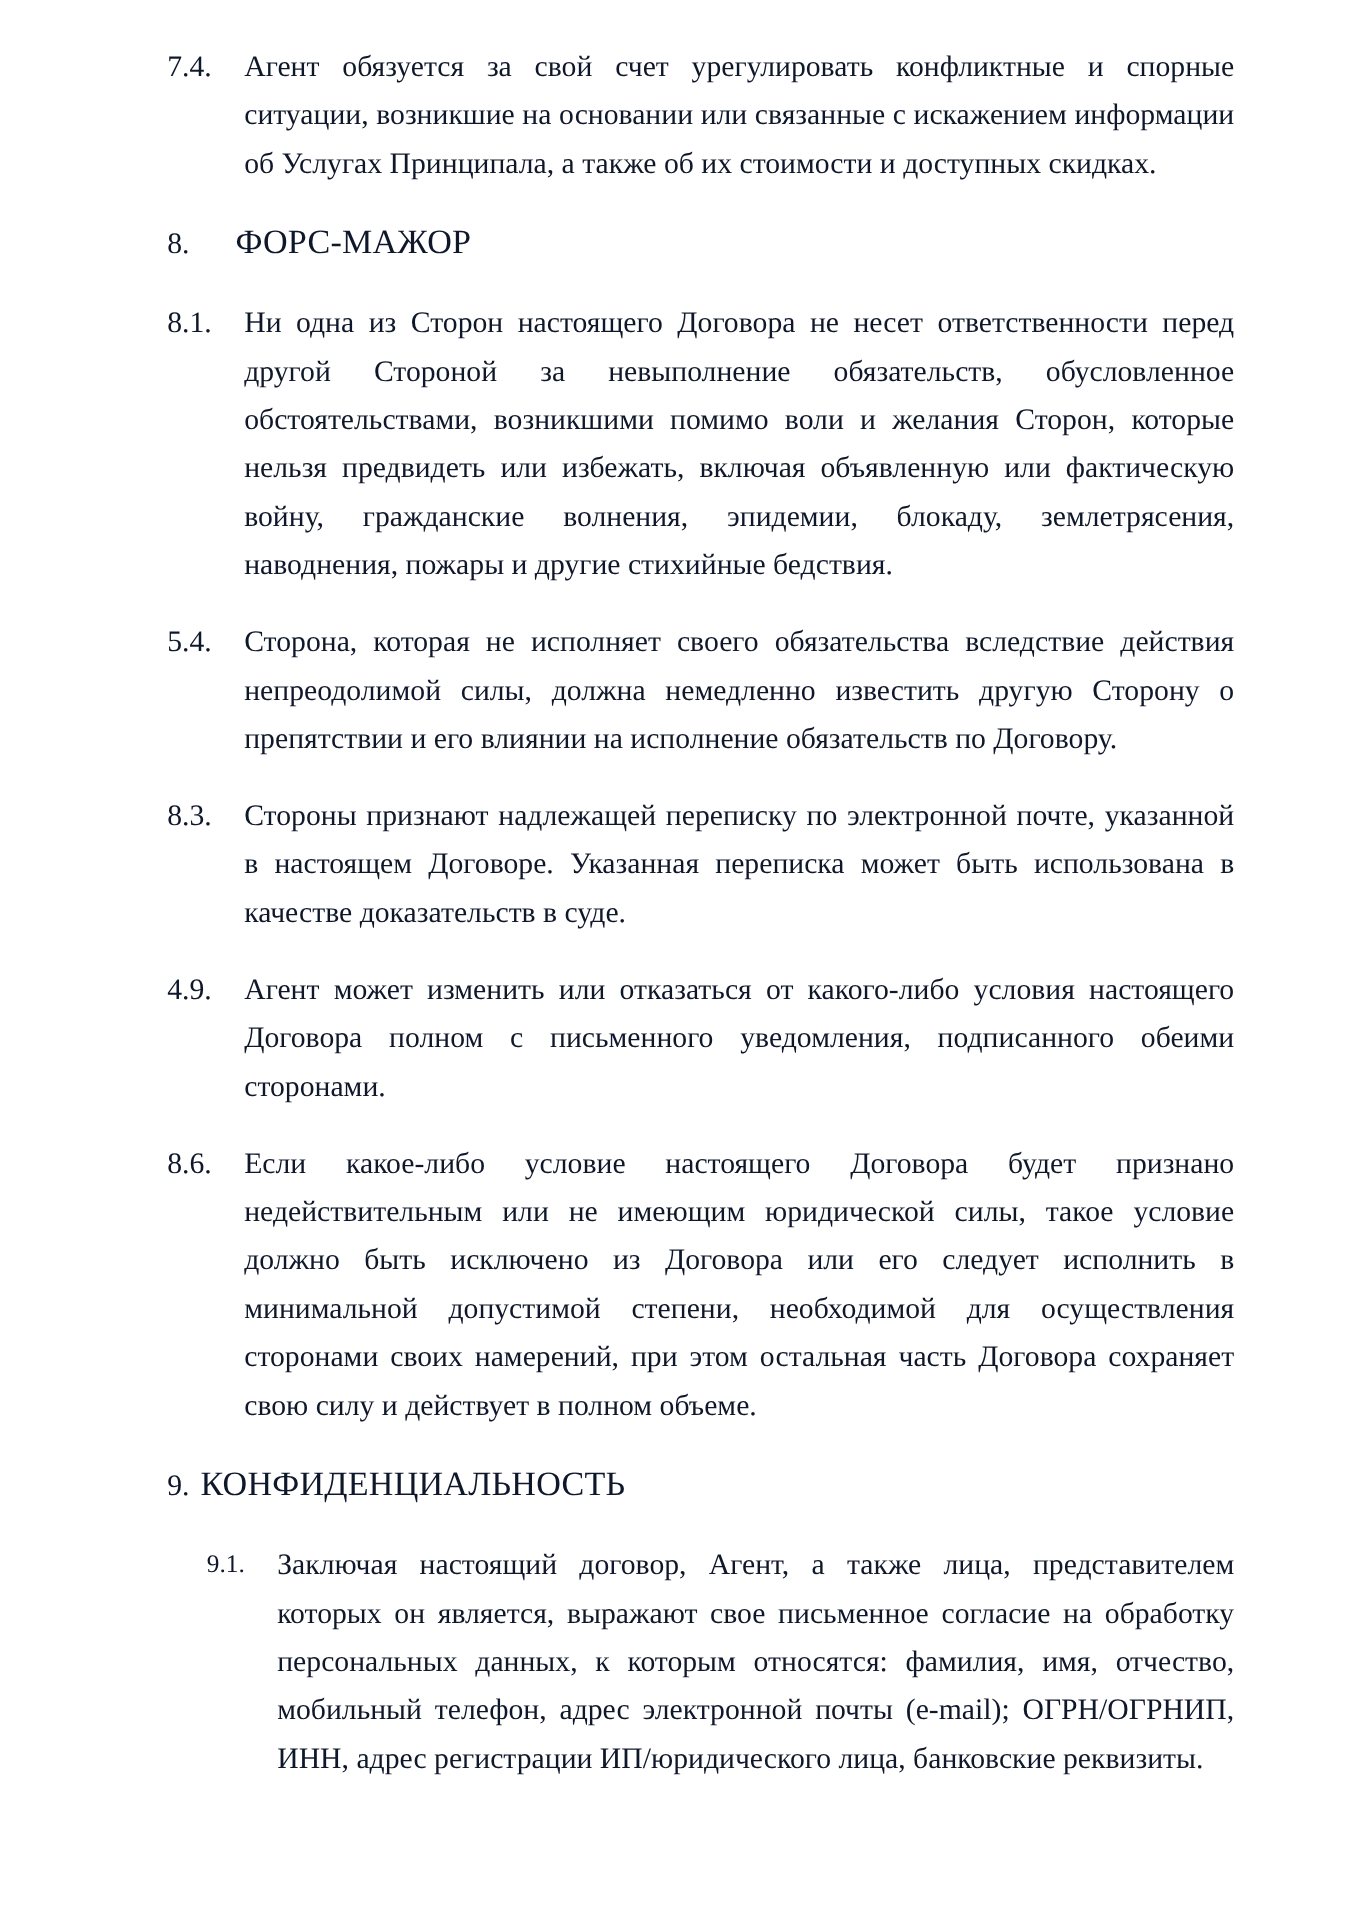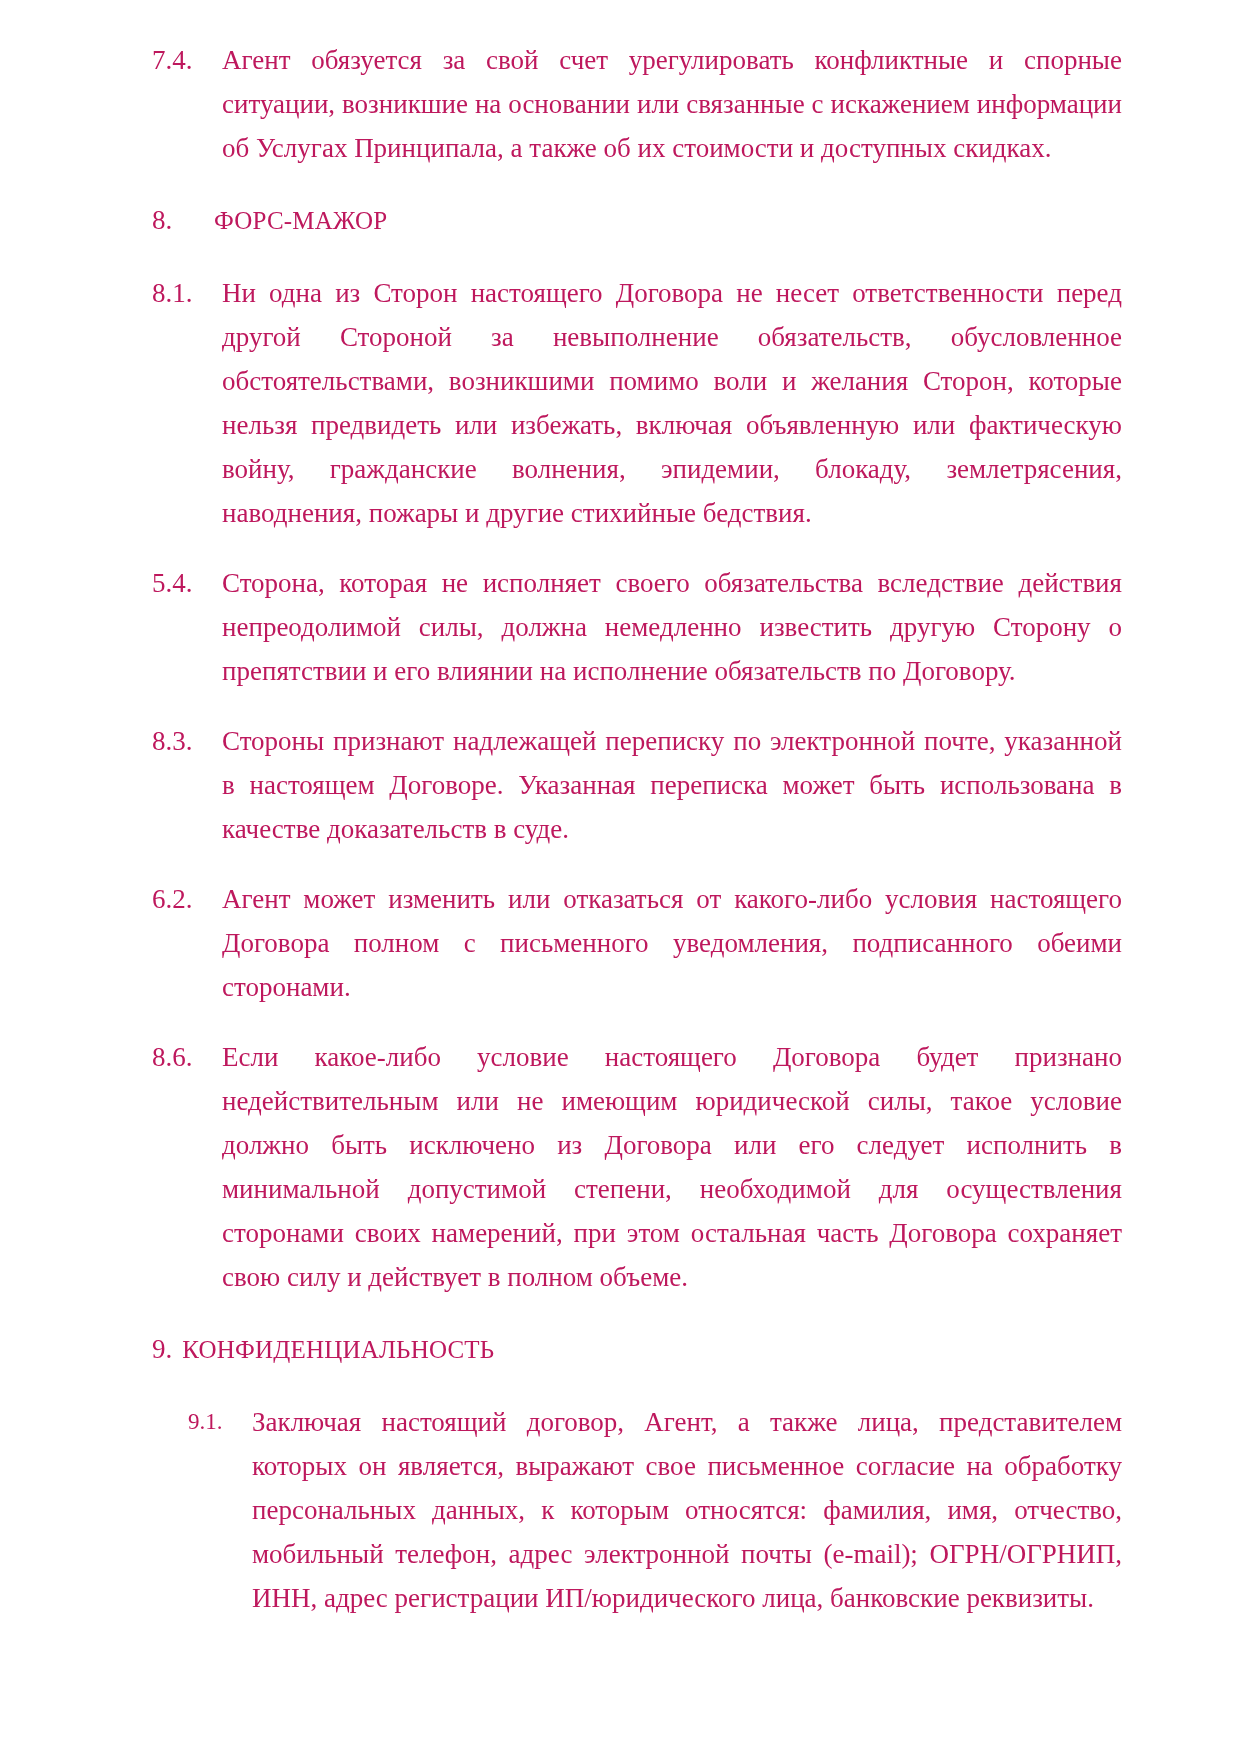--- a/index.html
+++ b/index.html
@@ -8,21 +8,21 @@
     background: #ffffff;
   }
   .page {
     width: 1242px;
     height: 1755px;
     position: relative;
     background: #ffffff;
     box-sizing: border-box;
     padding: 38px 120px 0 152px;
     font-family: "Liberation Serif", "DejaVu Serif", serif;
-    color: #be185d;
+    color: #0f172a;
   }
   .doc-body {
     width: 100%;
   }
   
   .clause {
     display: flex;
     align-items: flex-start;
     margin-bottom: 26px;
   }
@@ -52,21 +52,21 @@
     margin-top: 30px;
     margin-bottom: 30px;
   }
   .heading .hnum {
     font-size: 27px;
     line-height: 40px;
     padding-right: 14px;
     min-width: 48px;
   }
   .heading .htitle {
-    font-size: 25px;
+    font-size: 31px;
     line-height: 40px;
     letter-spacing: 0.2px;
   }
   .heading.h-sec9 .hnum { min-width: 0; padding-right: 10px; }
 </style>
 </head>
 <body>
 
 <div class="page">
   <div class="doc-body">
@@ -90,21 +90,21 @@
       <span class="num">5.4.</span>
       <span class="txt">Сторона, которая не исполняет своего обязательства вследствие действия непреодолимой силы, должна немедленно известить другую Сторону о препятствии и его влиянии на исполнение обязательств по Договору.</span>
     </div>
 
     <div class="clause n-wide">
       <span class="num">8.3.</span>
       <span class="txt">Стороны признают надлежащей переписку по электронной почте, указанной в настоящем Договоре. Указанная переписка может быть использована в качестве доказательств в суде.</span>
     </div>
 
     <div class="clause n-wide">
-      <span class="num">6.2.</span>
+      <span class="num">4.9.</span>
       <span class="txt">Агент может изменить или отказаться от какого-либо условия настоящего Договора полном с письменного уведомления, подписанного обеими сторонами.</span>
     </div>
 
 
     <div class="clause n-wide">
       <span class="num">8.6.</span>
       <span class="txt">Если какое-либо условие настоящего Договора будет признано недействительным или не имеющим юридической силы, такое условие должно быть исключено из Договора или его следует исполнить в минимальной допустимой степени, необходимой для осуществления сторонами своих намерений, при этом остальная часть Договора сохраняет свою силу и действует в полном объеме.</span>
     </div>
 
     <div class="heading h-sec9">

